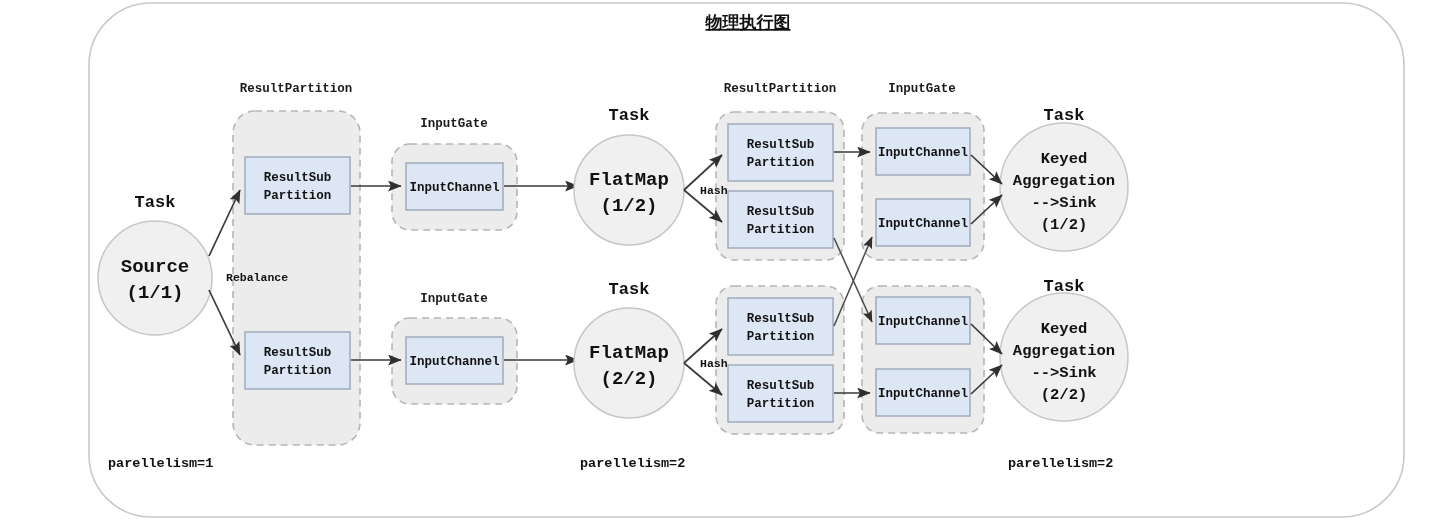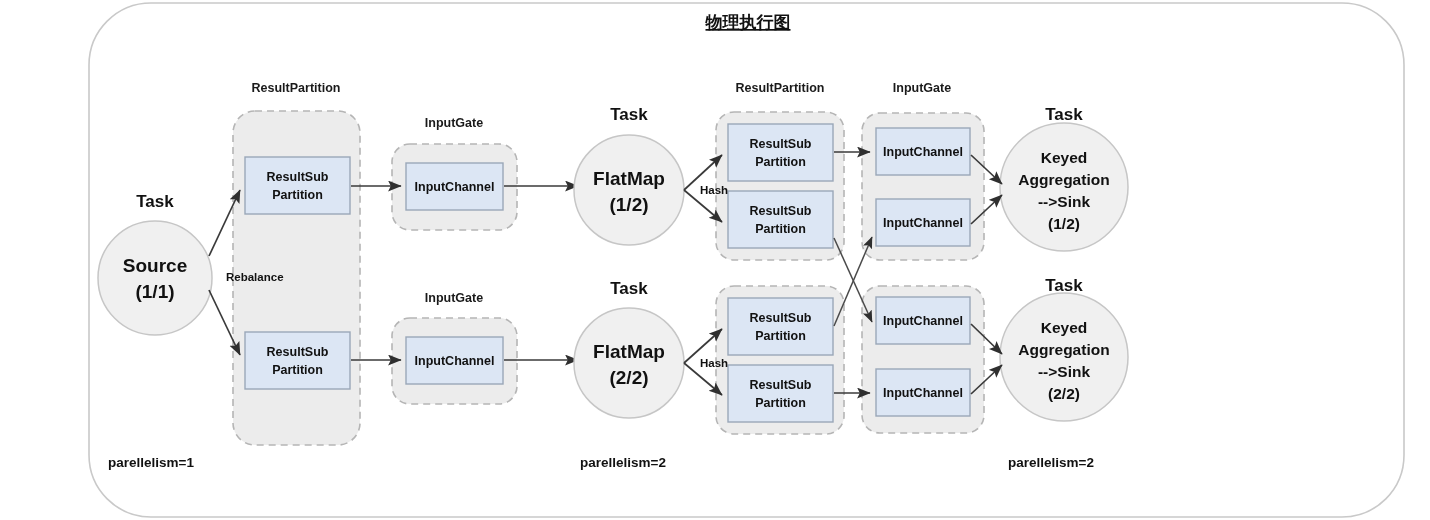--- a/index.html
+++ b/index.html
@@ -1,21 +1,21 @@
 <!DOCTYPE html>
 <html><head>
 <meta charset="utf-8">
 <style>
   html,body{margin:0;padding:0;background:#ffffff;}
   body{
     font-family:"Liberation Sans", sans-serif;
     width:1430px;height:520px;overflow:hidden;
     -webkit-font-smoothing:antialiased;
   }
-  #stage{position:relative;width:1430px;height:520px;}
+  #stage{position:relative;width:1430px;height:520px;font-family:Liberation Mono, monospace;}
   svg#diagram{position:absolute;left:0;top:0;width:1430px;height:520px;}
   .lbl-sm{font-size:12.5px;font-weight:bold;fill:#1a1a1a;}
   .lbl-task{font-size:17px;font-weight:bold;fill:#111;}
   .lbl-node{font-size:19px;font-weight:bold;fill:#111;}
   .lbl-node-sm{font-size:15.5px;font-weight:bold;fill:#111;}
   .lbl-box{font-size:12.5px;font-weight:bold;fill:#111;}
   .lbl-edge{font-size:11.5px;font-weight:bold;fill:#111;}
   .lbl-par{font-size:13.5px;font-weight:bold;fill:#111;}
   .title-txt{font-size:17px;font-weight:bold;fill:#111;}
 

